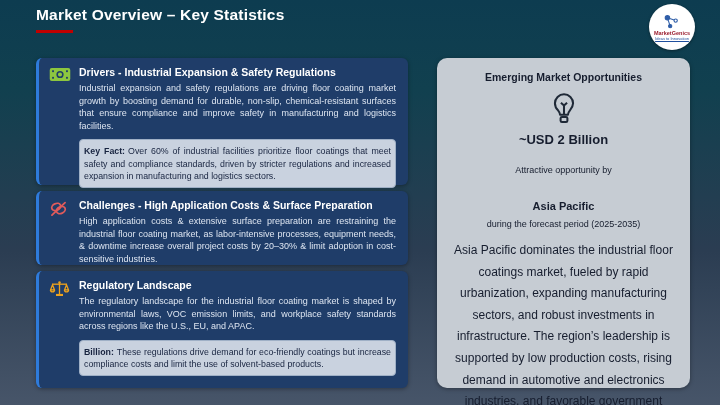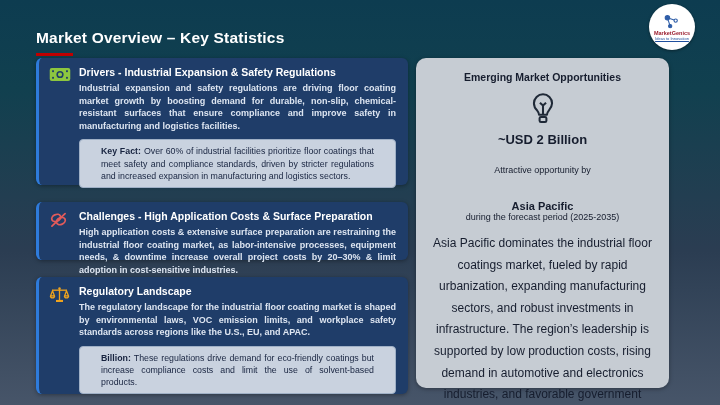--- a/index.html
+++ b/index.html
@@ -3,50 +3,50 @@
 <meta charset="utf-8">
 <style>
   * { margin:0; padding:0; box-sizing:border-box; }
   html,body { width:720px; height:405px; overflow:hidden; }
   body { font-family:"Liberation Sans", sans-serif; }
   .slide{
     position:relative; width:720px; height:405px;
     background:linear-gradient(180deg,#0d3c50 0%,#11404f 22%,#2b3d52 62%,#475569 100%);
   }
   
-  .title-wrap{ position:absolute; left:36px; top:29px; }
+  .title-wrap{ position:absolute; left:36px; top:6px; }
   .slide-title{ color:#ffffff; font-size:15.5px; font-weight:bold; letter-spacing:.2px; }
   .title-underline{ width:37px; height:3px; background:#c00000; margin-top:6px; }
   .logo{ position:absolute; left:649px; top:4px; width:46px; height:46px; background:#ffffff;
          border-radius:50%; display:flex; flex-direction:column; align-items:center;
          justify-content:center; box-shadow:0 1px 3px rgba(0,0,0,.4); }
   .logo-brand{ font-size:5.5px; font-weight:bold; color:#9b1c2e; margin-top:1px; }
   .logo-tagline{ font-size:4px; color:#1f4f9e; text-decoration:underline; }
   
   .left-col{ position:absolute; left:36px; top:58px; width:372px; height:330px;
-             display:flex; flex-direction:column; gap:17px; }
+             display:flex; flex-direction:column; gap:6px; }
   .card{ position:relative; background:#1f3d69; border-left:3px solid #2e7bdb;
          border-radius:6px; padding:8px 12px 8px 40px; box-shadow:0 1px 4px rgba(0,0,0,.35); }
-  .card.c1{ height:127px; } .card.c2{ height:58px;padding-left:40px; } .card.c3{ height:117px; }
+  .card.c1{ height:127px; } .card.c2{ height:74px;padding-left:40px; } .card.c3{ height:117px; }
   .card-icon{ position:absolute; left:10px; top:9px; }
   .card-title{ color:#ffffff; font-size:10.5px; font-weight:bold; margin-bottom:4px; }
-  .card-body{ color:#dde5f1; font-size:9px; line-height:1.4; text-align:justify;font-weight:bold; }
+  .card-body{ color:#dde5f1; font-size:9px; line-height:1.4; text-align:justify; }
   .callout{ margin-top:7px; background:#c9d2df; border:1px solid #9fb0c6; border-radius:4px;
-            padding:5px 21px; color:#17233f; font-size:8.8px; line-height:1.38; text-align:justify; }
+            padding:5px 4px; color:#17233f; font-size:8.8px; line-height:1.38; text-align:justify; }
   .callout b{ margin-right:3px; }
   
-  .panel{ position:absolute; left:416px; top:58px; width:253px; height:330px;
+  .panel{ position:absolute; left:437px; top:58px; width:253px; height:330px;
           background:#c6ccd3; border-radius:10px; padding:13px 16px; text-align:center;
           color:#161d2e; box-shadow:0 1px 4px rgba(0,0,0,.35); }
   .panel-title{ font-size:10.5px; font-weight:bold; }
   .panel-bulb{ margin:9px auto 2px auto; width:28px; height:34px; }
   .panel-value{ font-size:13px; font-weight:bold; margin-top:6px;text-align:center; }
   .panel-sub{ font-size:9px; margin-top:18px; }
   .panel-region{ font-size:11px; font-weight:bold; margin-top:25px; }
-  .panel-period{ font-size:9px; margin-top:0; }
+  .panel-period{ font-size:9px; margin-top:7px; }
   .panel-desc{ font-size:12px; line-height:1.8; margin-top:11px; }
 </style>
 </head>
 <body>
 
 <div class="slide">
 
   <div class="title-wrap">
     <div class="slide-title">Market Overview – Key Statistics</div>
     <div class="title-underline"></div>

